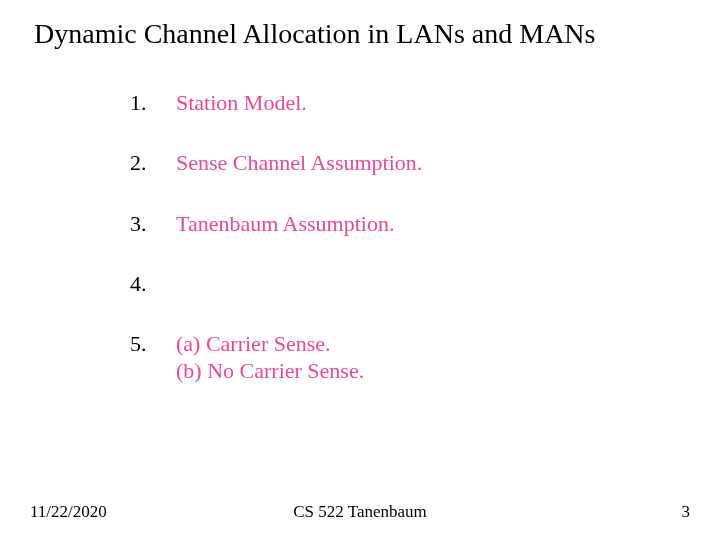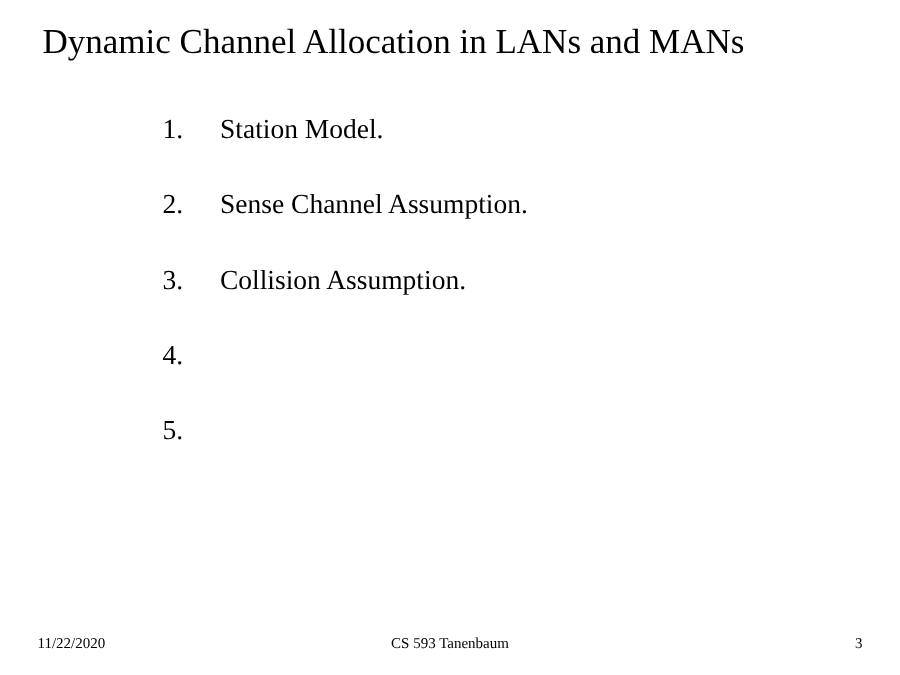--- a/index.html
+++ b/index.html
@@ -38,32 +38,32 @@
       margin-bottom: 34px;
     }
     .list-number {
       font-size: 22px;
       color: #000000;
       width: 46px;
       flex-shrink: 0;
     }
     .list-text {
       font-size: 22px;
-      color: #000000;
+      color: #ec4899;
       line-height: 1.2;
     }
     .footer {
       position: absolute;
       bottom: 18px;
       left: 30px;
       right: 30px;
       display: flex;
       justify-content: space-between;
       align-items: flex-end;
-      font-size: 12px;
+      font-size: 17px;
       color: #000000;
       gap: 46px;
     }
     .footer-date {
       text-align: left;
     }
     .footer-center {
       position: absolute;
       left: 50%;
       transform: translateX(-50%);
@@ -82,28 +82,29 @@
     <div class="list-row">
       <div class="list-number">1.</div>
       <div class="list-text">Station Model.</div>
     </div>
     <div class="list-row">
       <div class="list-number">2.</div>
       <div class="list-text">Sense Channel Assumption.</div>
     </div>
     <div class="list-row">
       <div class="list-number">3.</div>
-      <div class="list-text">Collision Assumption.</div>
+      <div class="list-text">Tanenbaum Assumption.</div>
     </div>
     <div class="list-row">
       <div class="list-number">4.</div>
     </div>
     <div class="list-row">
       <div class="list-number">5.</div>
+      <div class="list-text">(a) Carrier Sense.<br>(b) No Carrier Sense.</div>
     </div>
   </div>
 
   <div class="footer">
     <div class="footer-date">11/22/2020</div>
-    <div class="footer-center">CS 593 Tanenbaum</div>
+    <div class="footer-center">CS 522 Tanenbaum</div>
     <div class="footer-page">3</div>
   </div>
 </div>
 
 </body></html>

